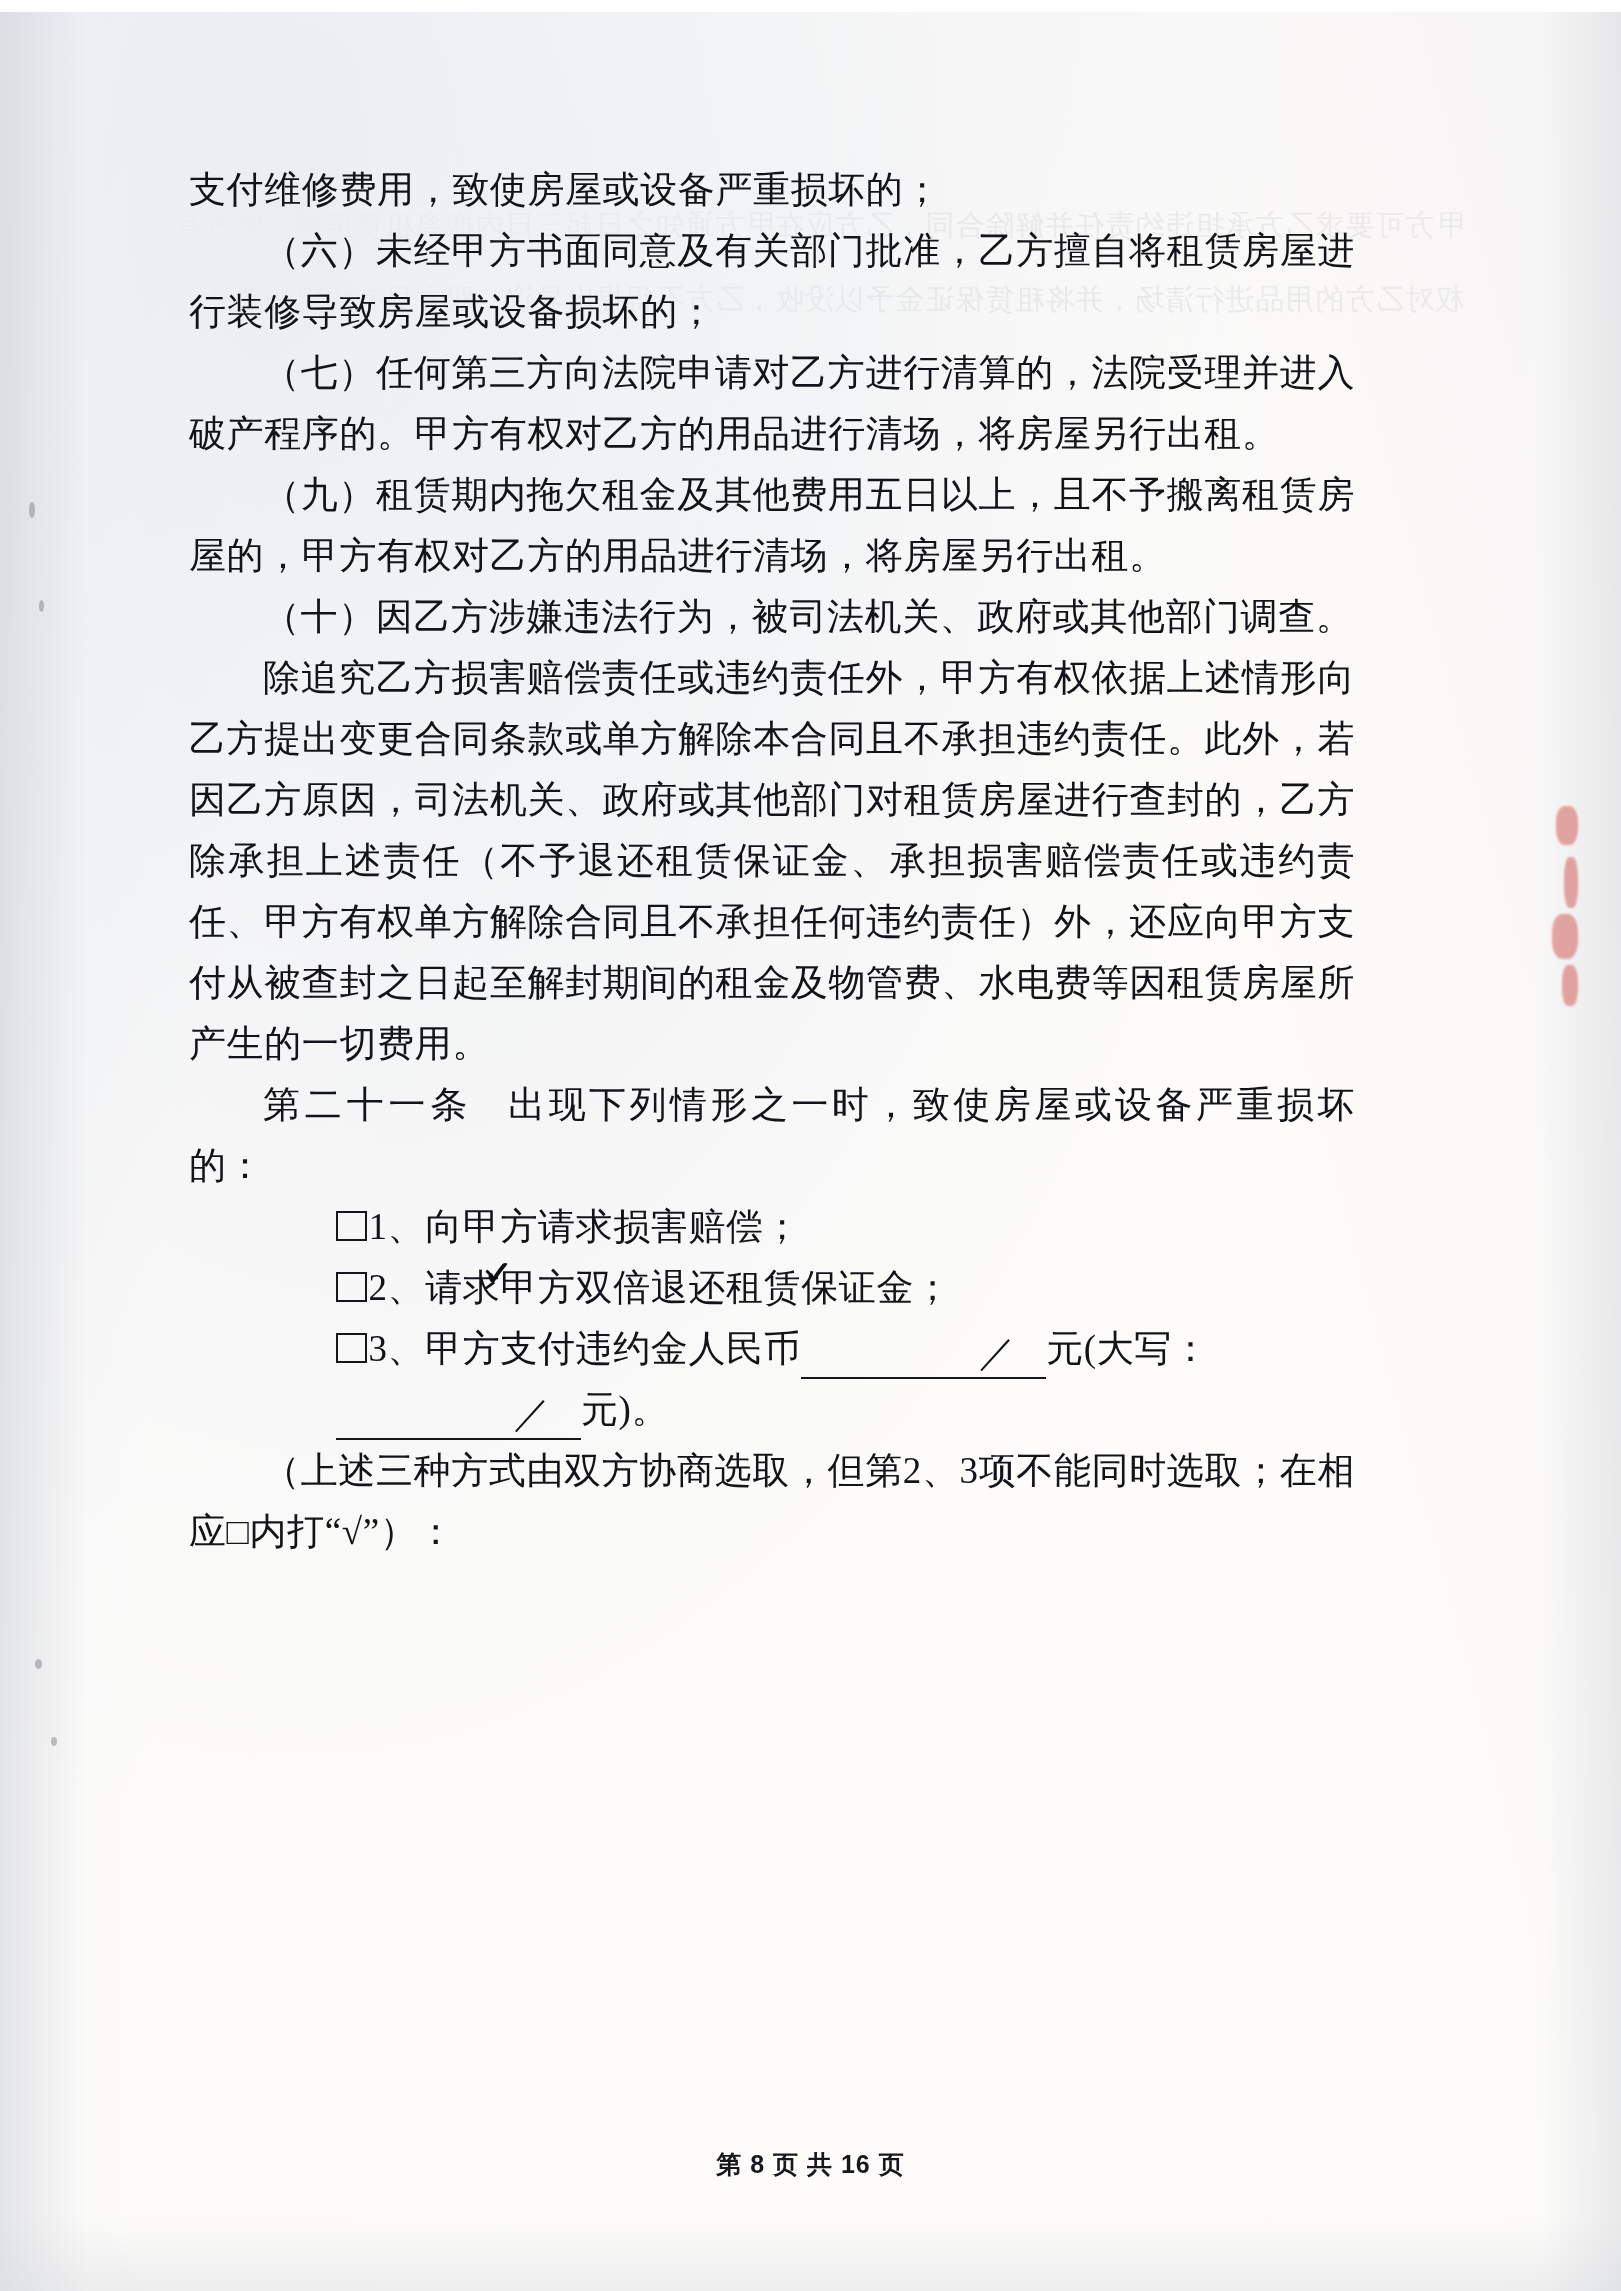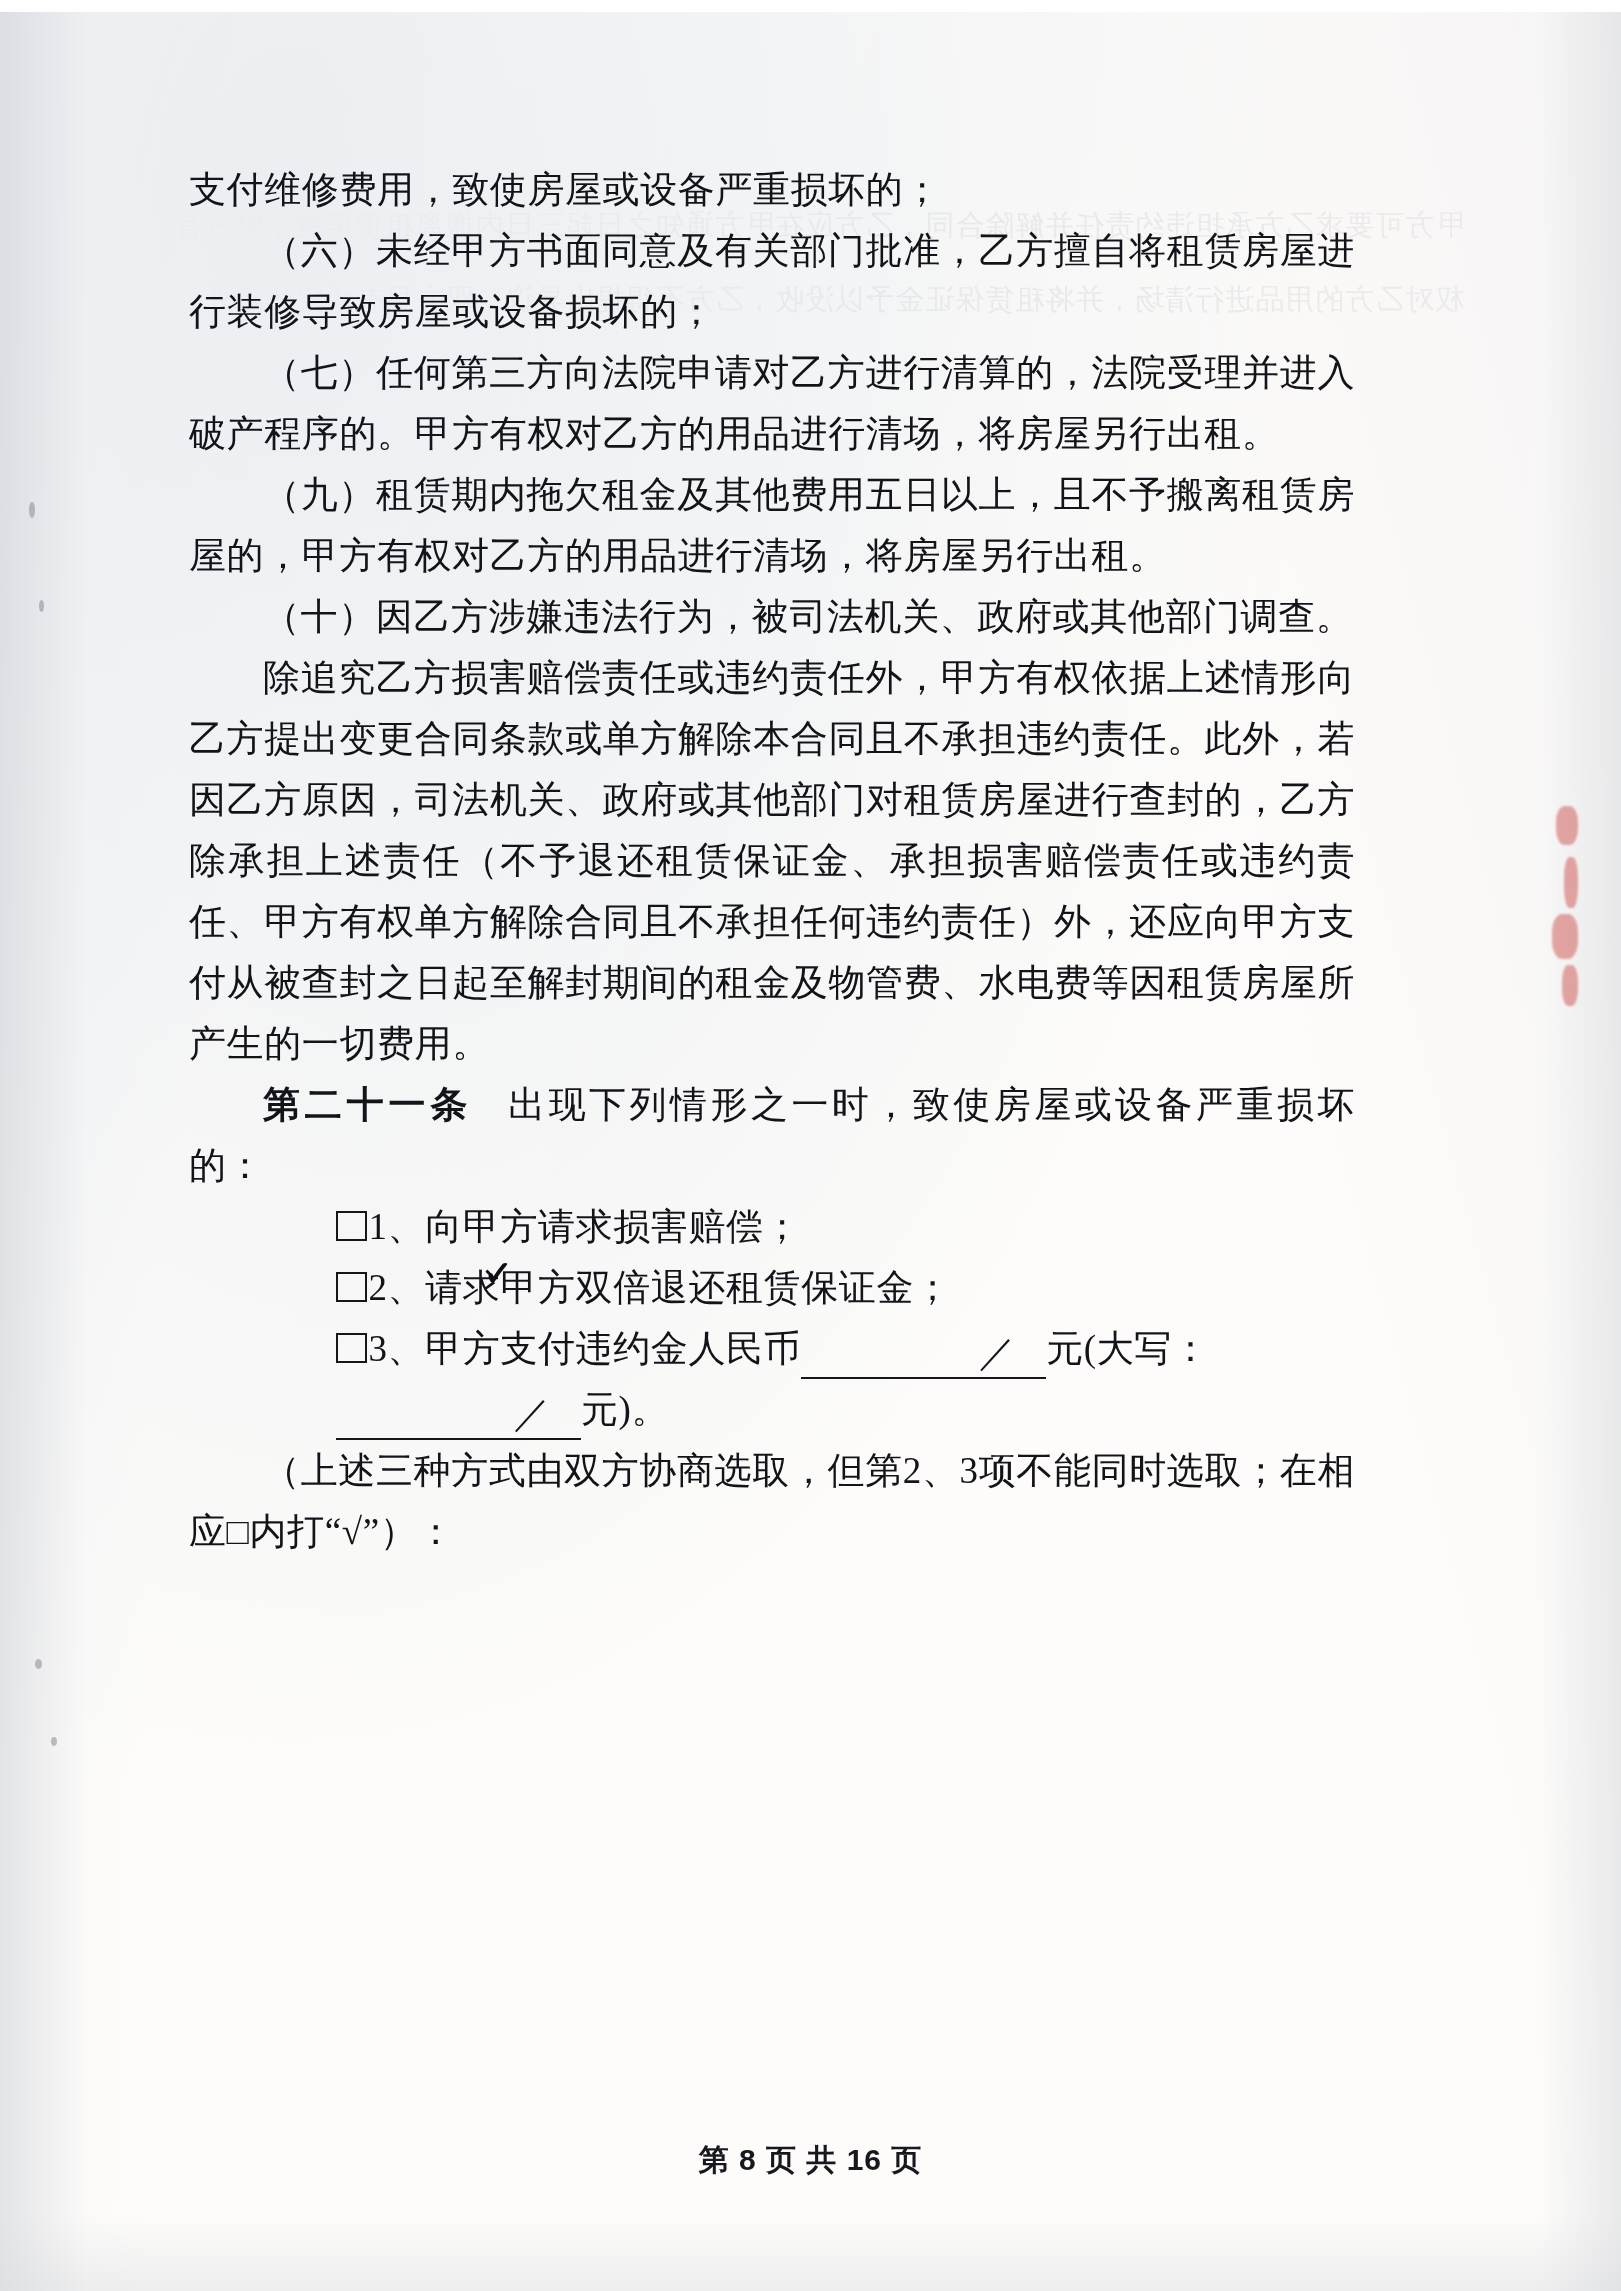--- a/index.html
+++ b/index.html
@@ -89,21 +89,21 @@
   }
   .para {
     margin: 0;
     text-align: justify;
     text-justify: inter-ideograph;
   }
   .indent {
     text-indent: 74px;
   }
   .bold-label {
-    font-weight: bold;
+    font-weight: normal;
     letter-spacing: 2px;
   }
   .gap-after-label {
     display: inline-block;
     width: 33px;
   }
   .checkline {
     margin: 0;
     text-indent: 147px;
     white-space: nowrap;
@@ -138,21 +138,21 @@
   .blank-line.long {
     min-width: 245px;
   }
   .footer {
     position: absolute;
     left: 0;
     right: 0;
     bottom: 123px;
     text-align: center;
     font-family: "Liberation Sans", sans-serif;
-    font-size: 30px;
+    font-size: 25px;
     font-weight: bold;
     color: #17171d;
     letter-spacing: 1px;
   }
   .pen-mark {
     position: absolute;
     pointer-events: none;
     background: #8b8b93;
     opacity: 0.55;
     border-radius: 50%;

